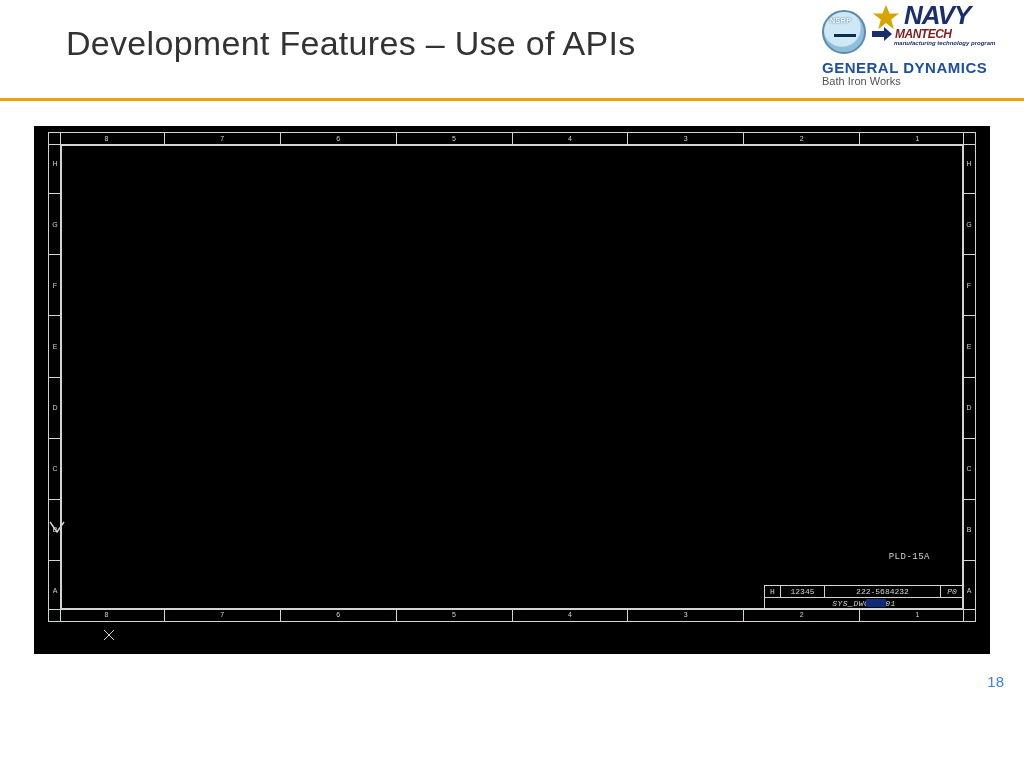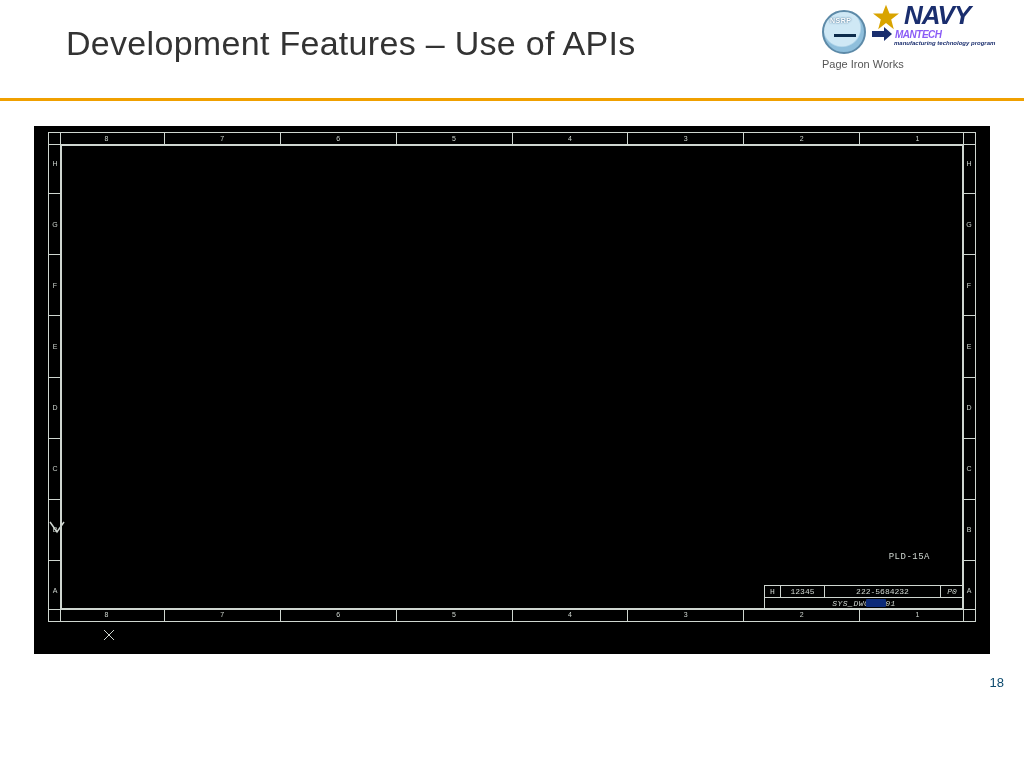--- a/index.html
+++ b/index.html
@@ -16,21 +16,21 @@
   .nsrp-logo::before { content: ""; position: absolute; left: 10px; top: 22px; width: 22px; height: 3px; background: #0d2b4b; }
   .nsrp-logo::after  { content: "NSRP"; position: absolute; left: 6px; top: 5px; font-size: 7px; font-weight: bold; color: #fff; text-shadow: 0 0 2px #1b4e78; letter-spacing: .5px; }
 
   .navy-block { position: absolute; left: 50px; top: 0; right: 0; }
   .navy-top { display: flex; align-items: flex-start; gap: 4px; }
   .navy-star { width: 28px; height: 26px; position: relative; }
   .navy-star svg { width: 100%; height: 100%; }
   .navy-word { font-family: Arial Black, Arial, sans-serif; font-style: italic; font-weight: 900; font-size: 26px; color: #1a2e6e; line-height: .85; letter-spacing: -1px; }
   .mantech-row { display: flex; align-items: center; gap: 3px; margin-top: -3px; }
   .mantech-arrow { width: 20px; height: 14px; }
-  .mantech-word { font-family: Arial Black, Arial, sans-serif; font-style: italic; font-weight: 900; font-size: 10px; color: #8b5cf6; letter-spacing: -.5px; }
+  .mantech-word { font-family: Arial Black, Arial, sans-serif; font-style: italic; font-weight: 900; font-size: 12px; color: #7f1d1d; letter-spacing: -.5px; }
   .mantech-tag { font-size: 6px; color: #1a2e6e; font-style: italic; font-weight: bold; margin-top: -1px; margin-left: 22px; }
 
   .gd-block { position: absolute; left: 0; right: 0; top: 55px; text-align: left; }
   .gd-name  { font-family: Arial, sans-serif; font-weight: 800; font-size: 15px; color: #1e4fa3; letter-spacing: .5px; }
   .gd-sub   { font-size: 11px; color: #555; margin-top: -1px; }
 
   .orange-rule { position: absolute; left: 0; right: 0; top: 98px; height: 3px; background: #f0a000; }
 
   
   .cad-wrap { position: absolute; left: 34px; top: 126px; right: 34px; bottom: 50px; background: #000; }
@@ -67,21 +67,21 @@
   .tb-num  { flex: 1; text-align: center; }
   .tb-rev  { width: 22px; text-align: center; }
   .tb-long { flex: 1; text-align: center; letter-spacing: .5px; }
   .blue-accent { position: absolute; right: 104px; bottom: 47px; width: 20px; height: 8px; background: #0b2a78; border-radius: 1px; }
 
   .x-mark { position: absolute; left: 68px; bottom: 12px; width: 22px; height: 14px; color: #cfd6d0; }
 
   
   .footer-left  { position: absolute; left: 46px;  bottom: 16px; font-size: 13px; font-style: italic; color: #111; font-family: "Times New Roman", serif; }
   .footer-mid   { position: absolute; left: 0; right: 0; bottom: 12px; text-align: center; font-size: 12px; color: #222; }
-  .footer-right { position: absolute; right: 20px; bottom: 14px; font-size: 13px; color: #0c4a6e; }
+  .footer-right { position: absolute; right: 20px; bottom: 14px; font-size: 15px; color: #3b82f6; }
 </style>
 </head>
 <body>
 
 <div class="slide">
 
   <div class="header">
     <div class="title">Development Features – Use of APIs</div>
 
     <div class="logos">
@@ -101,21 +101,22 @@
             <svg viewBox="0 0 20 14">
                 <polygon points="0,4 12,4 12,0 20,7 12,14 12,10 0,10" fill="#1a2e6e"></polygon>
               </svg>
           </div>
           <div class="mantech-word">MANTECH</div>
         </div>
         <div class="mantech-tag">manufacturing technology program</div>
       </div>
 
       <div class="gd-block">
-        <div class="gd-sub">Page Iron Works</div>
+        <div class="gd-name">GENERAL DYNAMICS</div>
+        <div class="gd-sub">Bath Iron Works</div>
       </div>
     </div>
   </div>
 
   <div class="orange-rule"></div>
 
   <div class="cad-wrap">
     <div class="sheet">
 
       <div class="ruler top">

